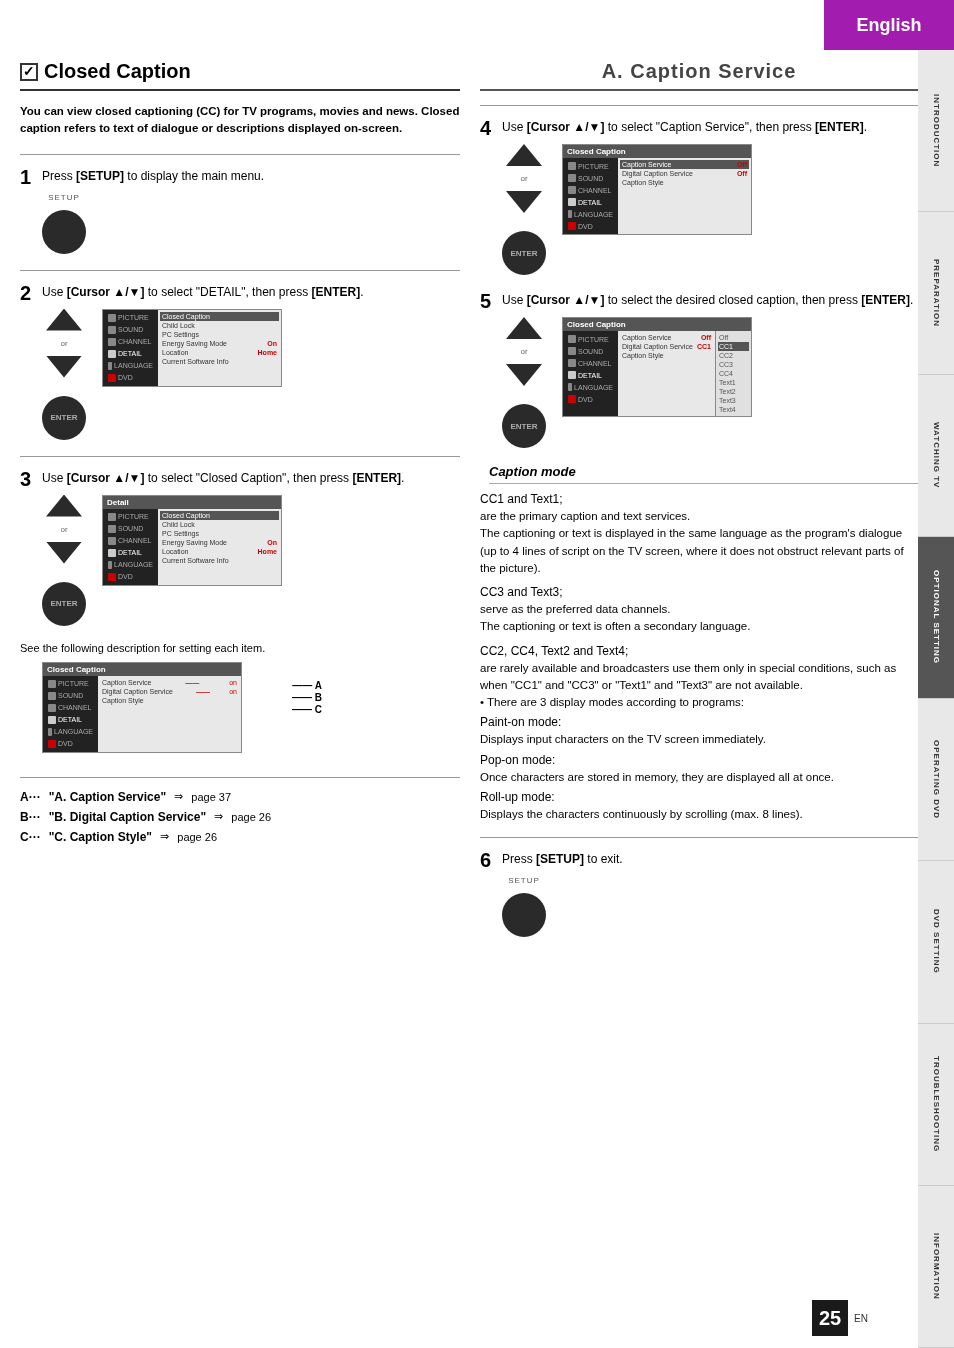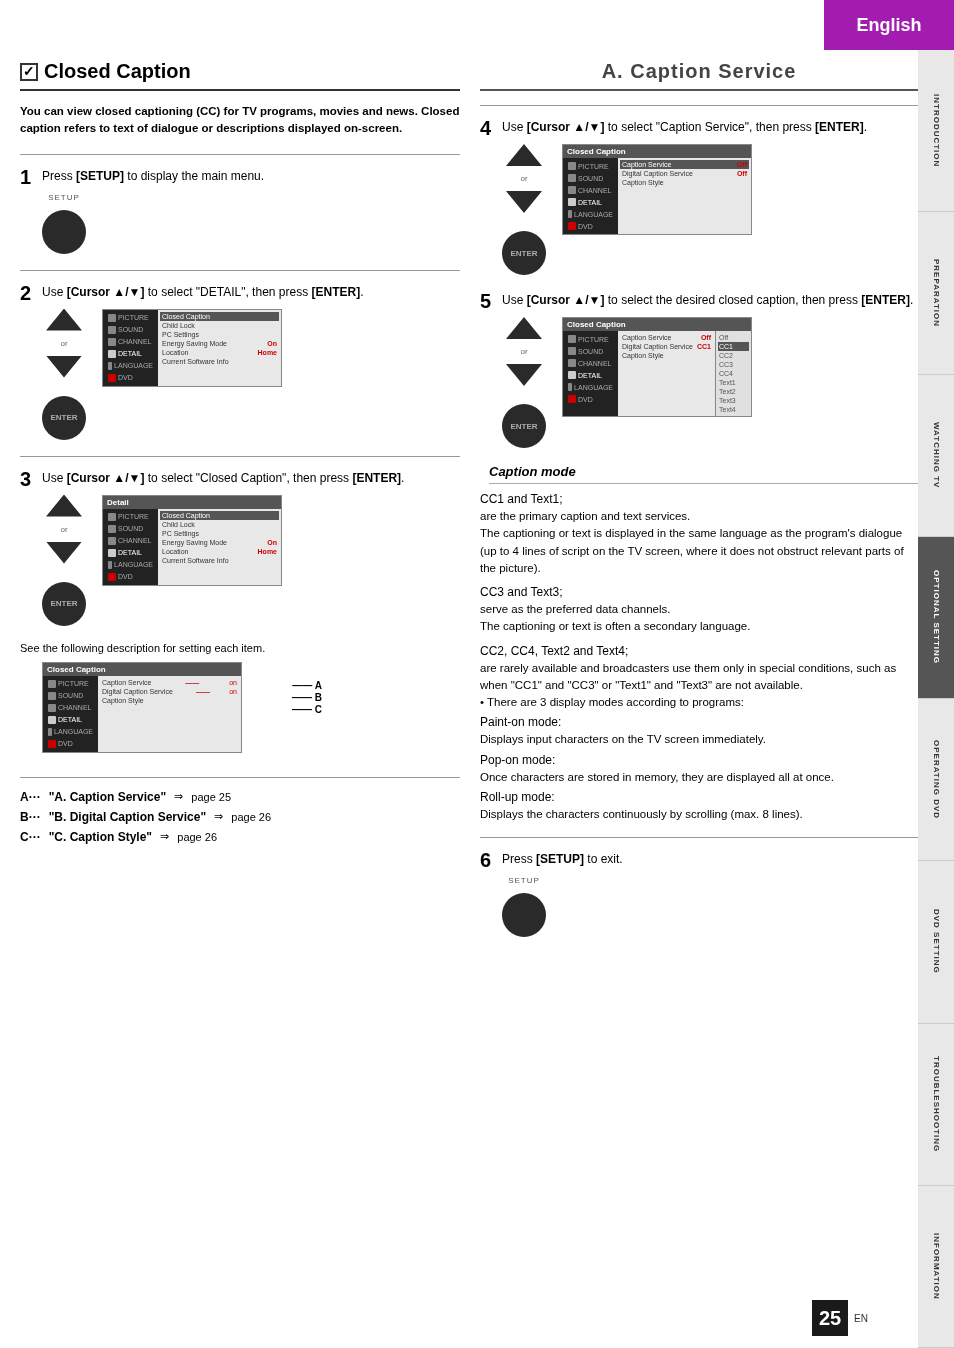--- a/index.html
+++ b/index.html
@@ -544,21 +544,21 @@
     </div>
 
     <hr class="divider">
 
     
     <div class="label-section">
       <div class="label-line">
         <span class="label-letter">A···</span>
         <strong><span class="label-desc">"A. Caption Service"</span></strong>
         <span class="label-arrow">⇒</span>
-        <span class="label-page">page 25</span>
+        <span class="label-page">page 37</span>
       </div>
       <div class="label-line">
         <span class="label-letter">B···</span>
         <strong><span class="label-desc">"B. Digital Caption Service"</span></strong>
         <span class="label-arrow">⇒</span>
         <span class="label-page">page 26</span>
       </div>
       <div class="label-line">
         <span class="label-letter">C···</span>
         <strong><span class="label-desc">"C. Caption Style"</span></strong>

